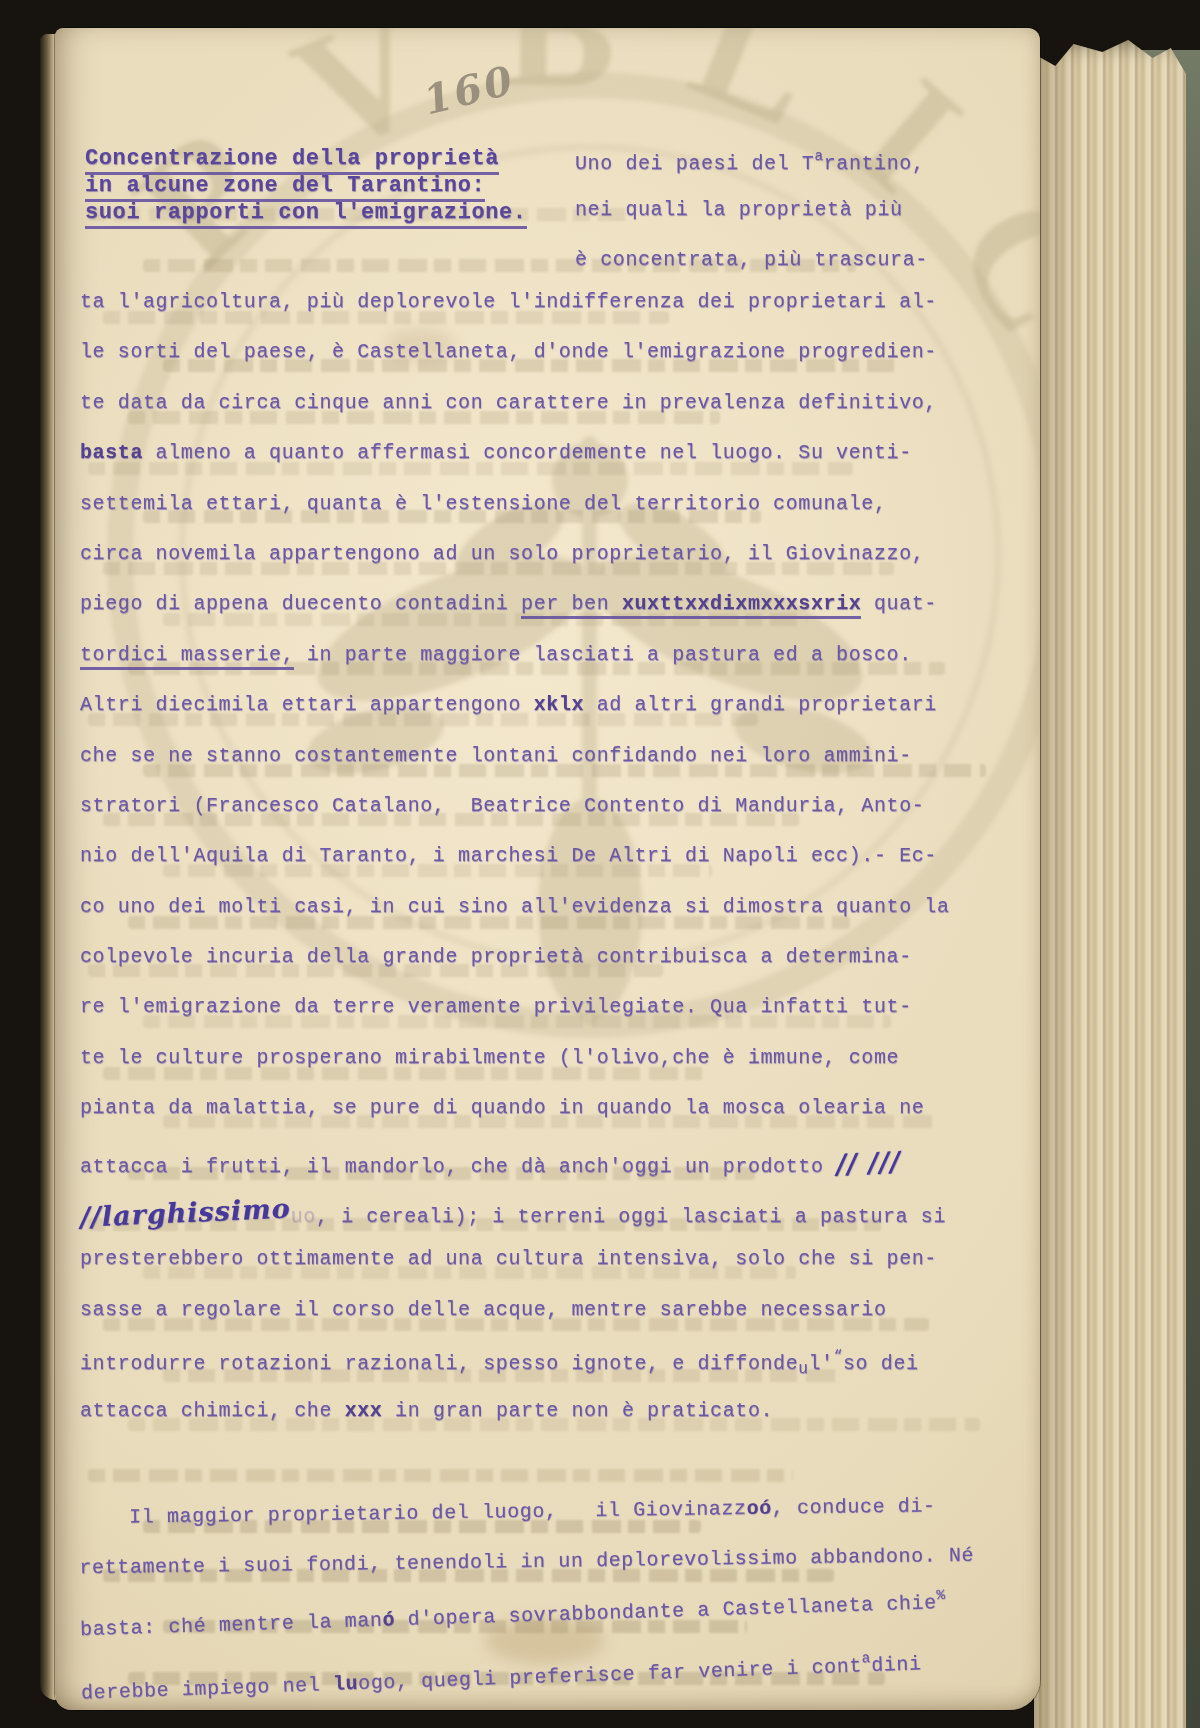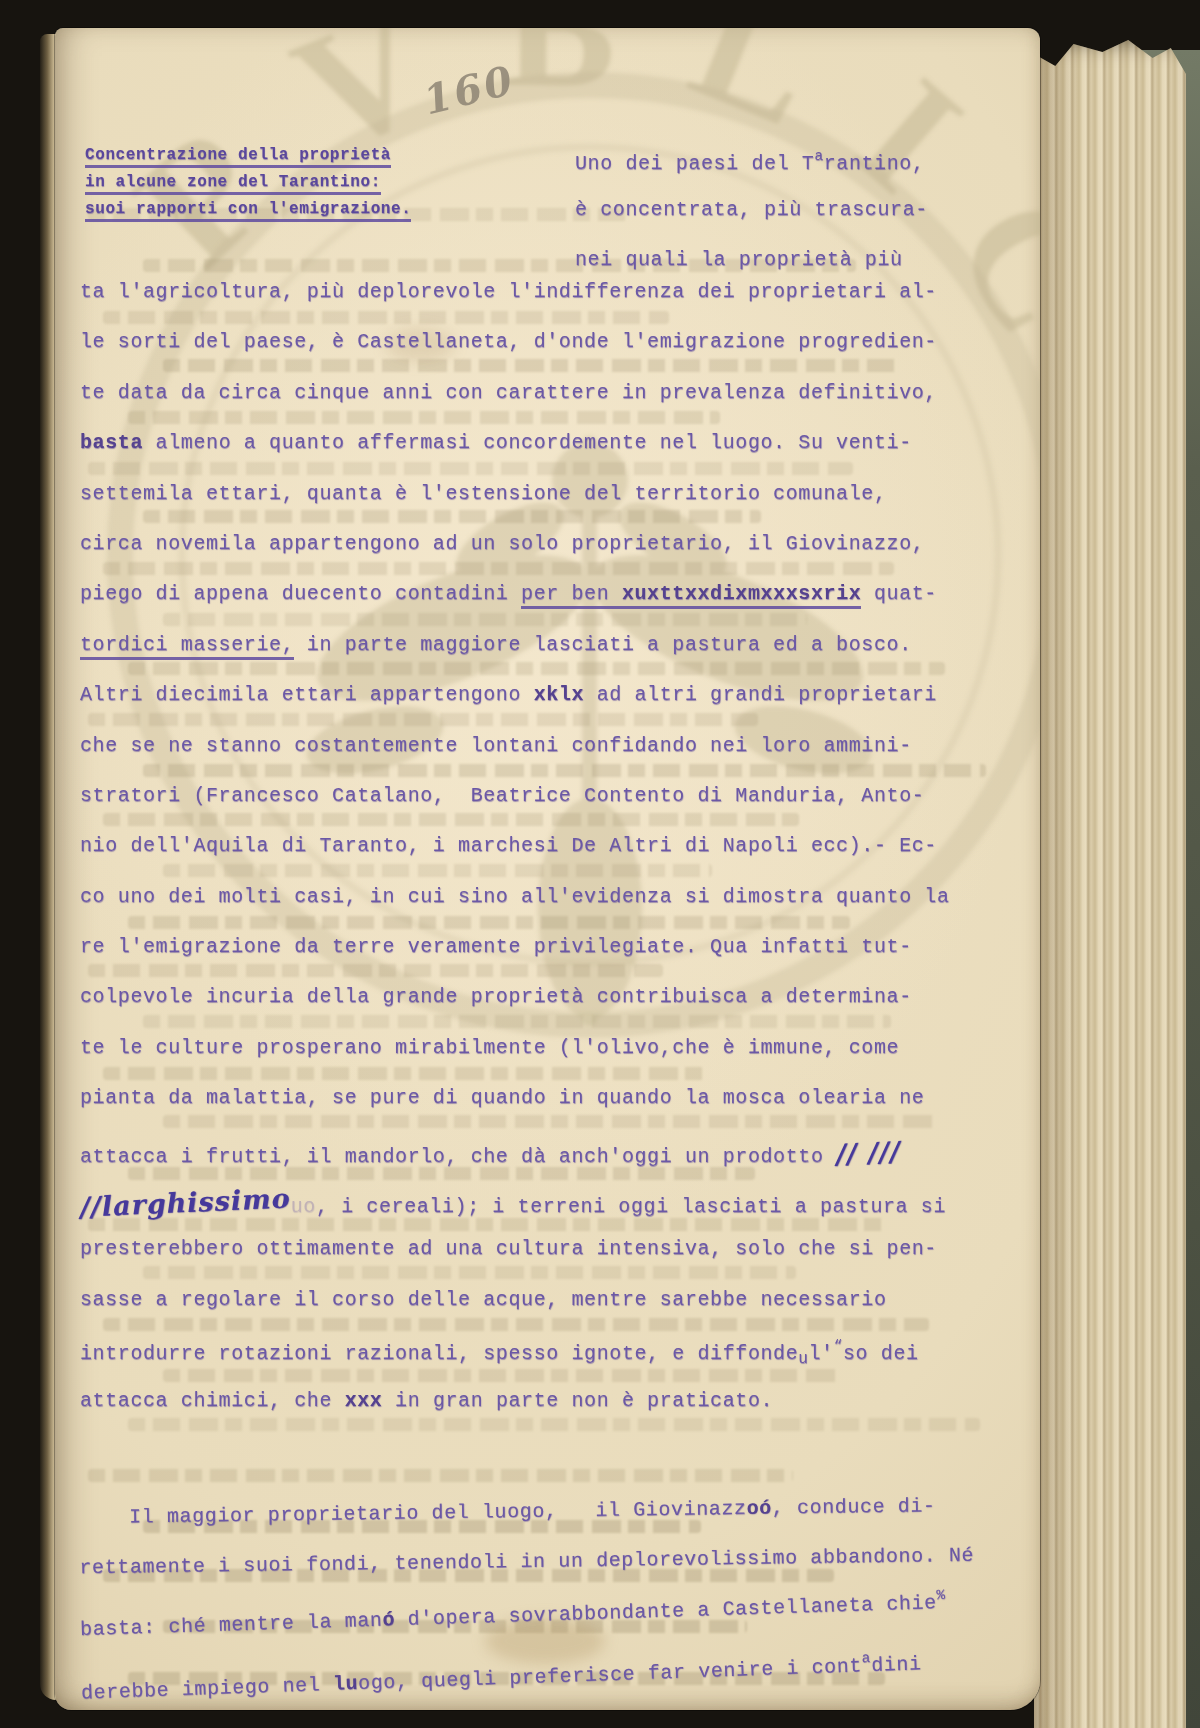--- a/index.html
+++ b/index.html
@@ -28,25 +28,25 @@
                     inset -8px 0 20px -10px rgba(120,95,55,.3),
                     inset 0 -14px 26px -14px rgba(90,65,35,.35),
                     0 0 0 1px rgba(0,0,0,.35);}
   .watermark{position:absolute;inset:0;z-index:1;}
   .bleed-layer{position:absolute;inset:0;z-index:2;}
   .bleed{position:absolute;height:13px;border-radius:4px;filter:blur(1.1px);
          background:repeating-linear-gradient(90deg,#8e7f5c 0 17px,transparent 17px 25px,#8e7f5c 25px 52px,transparent 52px 61px,#8e7f5c 61px 90px,transparent 90px 97px);}
   .textlayer{position:absolute;z-index:3;color:#6b58a6;font-size:20px;letter-spacing:.6px;
              text-shadow:.4px .6px .9px rgba(88,68,150,.55);}
   .line{white-space:pre;}
-  .heading{left:30px;top:118px;font-weight:700;font-size:16px;color:#5a479c;}
+  .heading{left:30px;top:118px;font-weight:700;font-size:22px;color:#5a479c;}
   .heading .line{height:27px;}
   .opener{left:520px;top:120px;}
   .opener .line{height:50px;}
-  .body1{left:25px;top:252px;}
+  .body1{left:25px;top:262px;}
   .body1 .line{height:50.4px;}
   .body2{left:25px;top:1472px;transform:rotate(-.8deg);}
   .body2 .line{height:50px;}
   .body2 .line:nth-child(3){transform:rotate(-1deg);}
   .body2 .line:nth-child(4){transform:rotate(-1.2deg);margin-top:12px;}
   .u{border-bottom:3px solid rgba(95,75,160,.85);padding-bottom:1px;}
   .strike{font-weight:700;color:#55428f;}
   .u.strike,.u-strike{font-weight:700;color:#55428f;border-bottom:3px solid rgba(95,75,160,.85);}
   .faint{opacity:.32;}
   .sup{font-size:.72em;vertical-align:9px;}
@@ -132,39 +132,39 @@
 
     <div class="pencil">160</div>
 
     <div class="heading textlayer" id="heading">
         <div class="line"><span class="u">Concentrazione della proprietà</span></div>
         <div class="line"><span class="u">in alcune zone del Tarantino:</span></div>
         <div class="line"><span class="u">suoi rapporti con l'emigrazione.</span></div>
       </div>
     <div class="opener textlayer" id="opener">
         <div class="line"><span>Uno dei paesi del T</span><span class="sup">a</span><span>rantino,</span></div>
+        <div class="line"><span>nei quali la proprietà più</span></div>
         <div class="line"><span>è concentrata, più trascura-</span></div>
-        <div class="line"><span>nei quali la proprietà più</span></div>
       </div>
     <div class="body1 textlayer" id="body1">
         <div class="line"><span>ta l'agricoltura, più deplorevole l'indifferenza dei proprietari al-</span></div>
         <div class="line"><span>le sorti del paese, è Castellaneta, d'onde l'emigrazione progredien-</span></div>
         <div class="line"><span>te data da circa cinque anni con carattere in prevalenza definitivo,</span></div>
         <div class="line"><span class="strike">basta</span><span> almeno a quanto affermasi concordemente nel luogo. Su venti-</span></div>
         <div class="line"><span>settemila ettari, quanta è l'estensione del territorio comunale,</span></div>
         <div class="line"><span>circa novemila appartengono ad un solo proprietario, il Giovinazzo,</span></div>
         <div class="line"><span>piego di appena duecento contadini </span><span class="u">per ben </span><span class="u strike">xuxttxxdixmxxxsxrix</span><span> quat-</span></div>
         <div class="line"><span class="u">tordici masserie,</span><span> in parte maggiore lasciati a pastura ed a bosco.</span></div>
         <div class="line"><span>Altri diecimila ettari appartengono </span><span class="strike">xklx</span><span> ad altri grandi proprietari</span></div>
         <div class="line"><span>che se ne stanno costantemente lontani confidando nei loro ammini-</span></div>
         <div class="line"><span>stratori (Francesco Catalano,  Beatrice Contento di Manduria, Anto-</span></div>
         <div class="line"><span>nio dell'Aquila di Taranto, i marchesi De Altri di Napoli ecc).- Ec-</span></div>
         <div class="line"><span>co uno dei molti casi, in cui sino all'evidenza si dimostra quanto la</span></div>
+        <div class="line"><span>colpevole incuria della grande proprietà contribuisca a determina-</span></div>
         <div class="line"><span>re l'emigrazione da terre veramente privilegiate. Qua infatti tut-</span></div>
-        <div class="line"><span>colpevole incuria della grande proprietà contribuisca a determina-</span></div>
         <div class="line"><span>te le culture prosperano mirabilmente (l'olivo,che è immune, come</span></div>
         <div class="line"><span>pianta da malattia, se pure di quando in quando la mosca olearia ne</span></div>
         <div class="line"><span>attacca i frutti, il mandorlo, che dà anch'oggi un prodotto </span><span class="hand">∕∕ ∕∕∕</span></div>
         <div class="line"><span class="hand">∕∕larghissimo</span><span class="faint">uo</span><span>, i cereali); i terreni oggi lasciati a pastura si</span></div>
         <div class="line"><span>presterebbero ottimamente ad una cultura intensiva, solo che si pen-</span></div>
         <div class="line"><span>sasse a regolare il corso delle acque, mentre sarebbe necessario</span></div>
         <div class="line"><span>introdurre rotazioni razionali, spesso ignote, e diffonde</span><span class="sub">u</span><span>l'</span><span class="sup">“</span><span>so dei</span></div>
         <div class="line"><span>attacca chimici, che </span><span class="strike">xxx</span><span> in gran parte non è praticato.</span></div>
       </div>
     <div class="body2 textlayer" id="body2">

